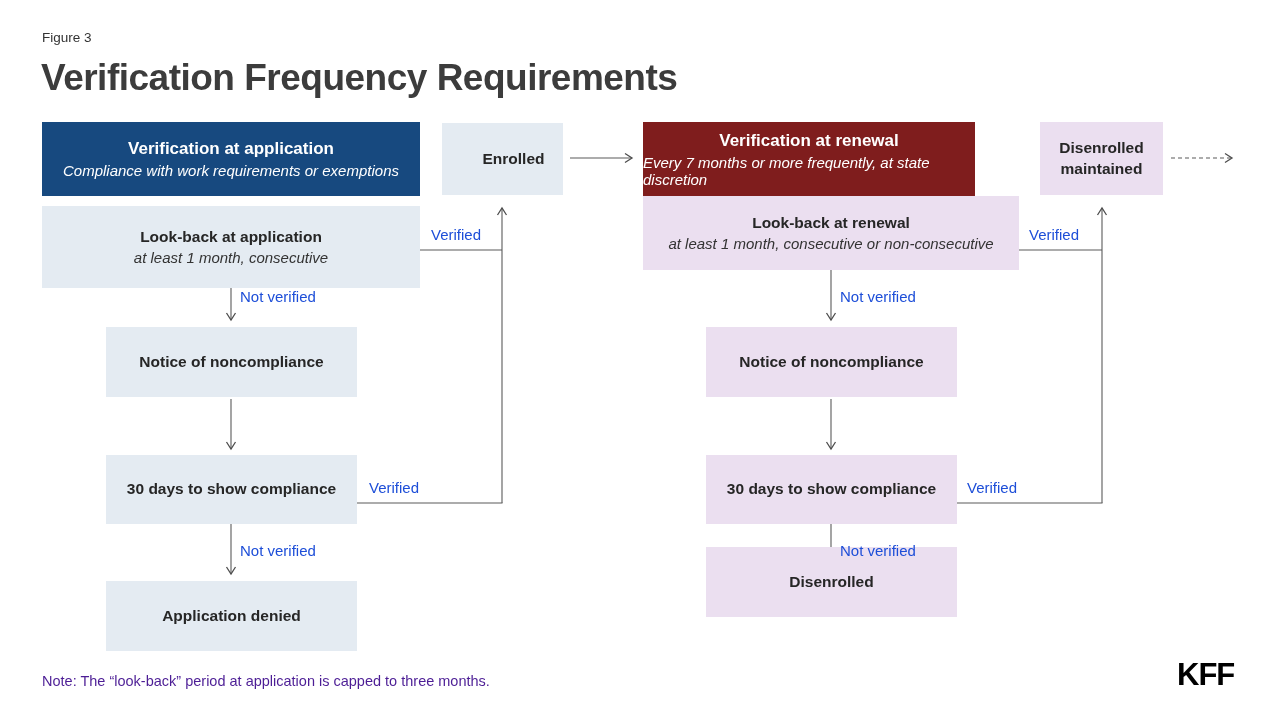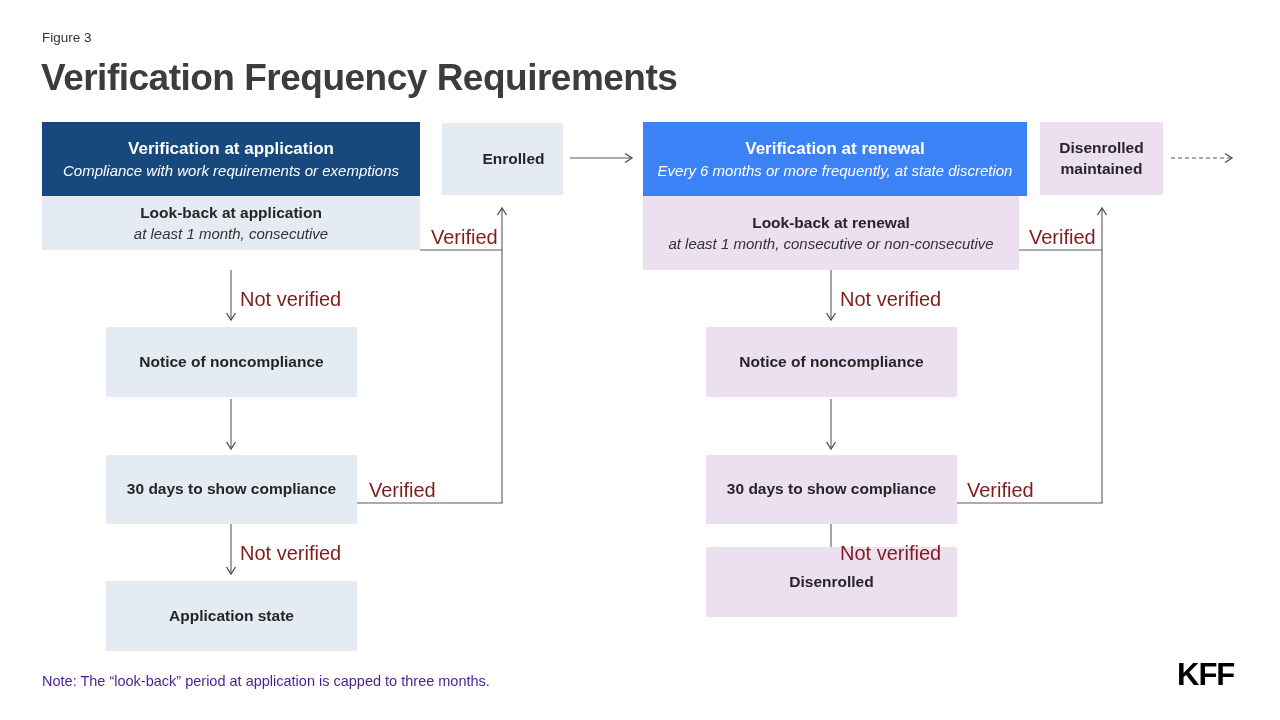--- a/index.html
+++ b/index.html
@@ -28,29 +28,29 @@
     align-items: center; justify-content: center;
   }
   .box .box-title { font-weight: 700; font-size: 17px; }
   .box .box-sub { font-style: italic; font-size: 15px; margin-top: 3px; }
 
   .header-blue {
     left: 42px; top: 122px; width: 378px; height: 74px;
     background: #17497F; color: #ffffff;
   }
   .lookback-blue {
-    left: 42px; top: 196px; width: 378px; height: 54px;
+    left: 42px; top: 206px; width: 378px; height: 82px;
     background: #E4EBF2; color: #262626;
   }
   .lookback-blue .box-title, .lookback-purple .box-title { font-size: 15.5px; }
   .lookback-blue .box-sub, .lookback-purple .box-sub { color: #333333; }
 
   .header-purple {
-    left: 643px; top: 122px; width: 384px; height: 74px;
-    background: #3b82f6; color: #ffffff;
+    left: 643px; top: 122px; width: 332px; height: 74px;
+    background: #7f1d1d; color: #ffffff;
   }
   .lookback-purple {
     left: 643px; top: 196px; width: 376px; height: 74px;
     background: #EBDFF0; color: #262626;
   }
 
   .small-box {
     font-weight: 700; font-size: 15.5px; color: #262626;
     display: flex; align-items: center; justify-content: center;
     text-align: center; line-height: 1.3; padding: 4px 10px;
@@ -63,21 +63,21 @@
 
   .notice-left { left: 106px; top: 327px; width: 251px; height: 70px; }
   .days-left { left: 106px; top: 455px; width: 251px; height: 69px; }
   .denied-left { left: 106px; top: 581px; width: 251px; height: 70px; }
 
   .notice-right { left: 706px; top: 327px; width: 251px; height: 70px; }
   .days-right { left: 706px; top: 455px; width: 251px; height: 69px; }
   .disenrolled-right { left: 706px; top: 547px; width: 251px; height: 70px; }
 
   .edge-label {
-    font-size: 20px; color: #7f1d1d; white-space: nowrap;
+    font-size: 15px; color: #1d4ed8; white-space: nowrap;
   }
   .nv-left-1 { left: 240px; top: 288px; }
   .nv-left-2 { left: 240px; top: 542px; }
   .nv-right-1 { left: 840px; top: 288px; }
   .nv-right-2 { left: 840px; top: 542px; }
   .v-left-1 { left: 431px; top: 226px; }
   .v-left-2 { left: 369px; top: 479px; }
   .v-right-1 { left: 1029px; top: 226px; }
   .v-right-2 { left: 967px; top: 479px; }
 
@@ -137,25 +137,25 @@
   <div class="box-title">Verification at application</div>
   <div class="box-sub">Compliance with work requirements or exemptions</div>
 </div>
 <div class="abs box lookback-blue">
   <div class="box-title">Look-back at application</div>
   <div class="box-sub">at least 1 month, consecutive</div>
 </div>
 <div class="abs small-box bg-blue enrolled-box">Enrolled</div>
 <div class="abs small-box bg-blue notice-left">Notice of noncompliance</div>
 <div class="abs small-box bg-blue days-left">30 days to show compliance</div>
-<div class="abs small-box bg-blue denied-left">Application state</div>
+<div class="abs small-box bg-blue denied-left">Application denied</div>
 
 <div class="abs box header-purple">
   <div class="box-title">Verification at renewal</div>
-  <div class="box-sub">Every 6 months or more frequently, at state discretion</div>
+  <div class="box-sub">Every 7 months or more frequently, at state discretion</div>
 </div>
 <div class="abs box lookback-purple">
   <div class="box-title">Look-back at renewal</div>
   <div class="box-sub">at least 1 month, consecutive or non-consecutive</div>
 </div>
 <div class="abs small-box bg-purple maintained-box">Disenrolled maintained</div>
 <div class="abs small-box bg-purple notice-right">Notice of noncompliance</div>
 <div class="abs small-box bg-purple days-right">30 days to show compliance</div>
 <div class="abs small-box bg-purple disenrolled-right">Disenrolled</div>
 

